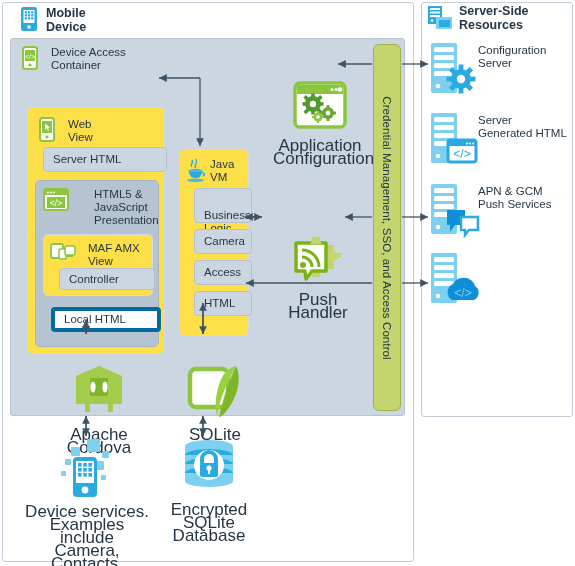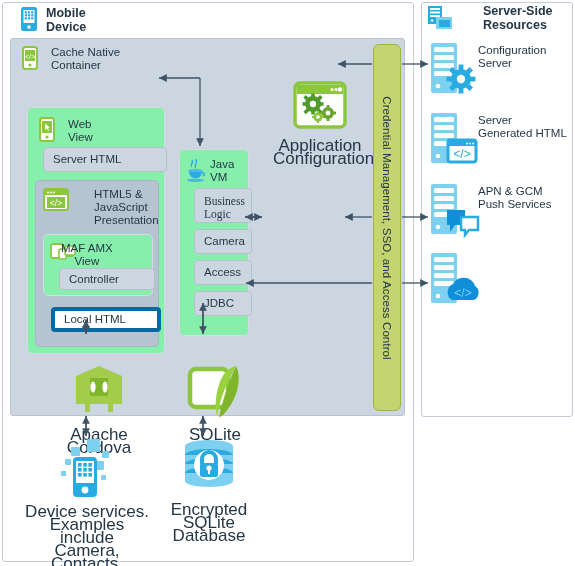--- a/index.html
+++ b/index.html
@@ -28,70 +28,70 @@
 
   .panel-title {
     position: absolute;
     font-size: 12.5px;
     font-weight: bold;
     line-height: 14px;
     color: #253746;
     white-space: pre-line;
   }
   #mobile-device-title { left: 46px; top: 6px; }
-  #server-side-title   { left: 459px; top: 4px; margin-left: 24px; }
+  #server-side-title   { left: 459px; top: 4px; }
 
   
   #device-native-container {
     position: absolute;
     left: 10px; top: 38px;
     width: 395px; height: 378px;
     background: #ccd6e0;
     border: 1px solid #b9c4d0;
     border-radius: 3px;
     box-sizing: border-box;
   }
   #device-native-title {
     position: absolute; left: 40px; top: 7px;
     font-size: 11.5px; line-height: 13px; white-space: pre-line;
   }
 
   
   .whitebox {
     position: absolute;
-    background: #86efac;
+    background: #fde047;
     border: 1px solid #d4dbe2;
     border-radius: 5px;
     box-sizing: border-box;
   }
   .chip {
     position: absolute;
     background: #ccd6e0;
     border: 1px solid #b4c0cc;
     border-radius: 4px;
     box-sizing: border-box;
     font-size: 11.5px;
     color: #253746;
     display: flex;
     align-items: center;
     padding-left: 9px;
     line-height: 13px;
     margin-left: 8px;
   }
-  .chip.two-line { display:block; padding-top:6px;font-family:Liberation Serif, serif; }
+  .chip.two-line { display:block; padding-top:20px; }
 
   
   #web-view-box   { left: 16px; top: 68px; width: 138px; height: 247px; }
   #web-view-label { position:absolute; left:40px; top:10px; font-size:11.5px; line-height:13px; white-space:pre-line;}
   #server-html-chip { left: 7px; top: 39px; width: 124px; height: 25px; }
 
   #html5-box { left: 7px; top: 72px; width: 124px; height: 167px; background:#b6c3d0; border:1px solid #a8b6c4; border-radius:5px; box-sizing:border-box; position:absolute;}
   #html5-label { position:absolute; left:58px; top:7px; font-size:11.5px; line-height:13px; white-space:pre-line; }
   #maf-amx-box { left: 7px; top: 53px; width: 110px; height: 62px; }
-  #maf-amx-label { position:absolute; left:17px; top:7px; font-size:11.5px; line-height:13px; white-space:pre-line;text-align:center;}
+  #maf-amx-label { position:absolute; left:44px; top:7px; font-size:11.5px; line-height:13px; white-space:pre-line;}
   #controller-chip { left: 7px; top: 33px; width: 96px; height: 22px; }
   #local-html-chip { left: 7px; top: 126px; width: 110px; height: 25px; background:#ffffff; border:4px solid #0369a1;}
 
   
   #java-vm-box { left: 168px; top: 110px; width: 70px; height: 187px; }
   #java-vm-label { position:absolute; left:30px; top:8px; font-size:11.5px; line-height:13px; white-space:pre-line;}
   #business-logic-chip { left: 6px; top: 38px; width: 58px; height: 35px; }
   #cache-chip { left: 6px; top: 79px; width: 58px; height: 25px; }
   #model-chip { left: 6px; top: 110px; width: 58px; height: 25px; }
   #jdbc-chip  { left: 6px; top: 141px; width: 58px; height: 25px; }
@@ -170,21 +170,21 @@
 Device</div>
 
   <div id="device-native-container">
 
     <svg style="position:absolute;left:8px;top:7px;width:22px;height:25px" viewBox="0 0 22 25">
       <rect x="4" y="1" width="14" height="22" rx="2.5" fill="#ffffff" stroke="#8cc63f" stroke-width="2"></rect>
       <rect x="6" y="4" width="10" height="11" fill="#8cc63f"></rect>
       <text x="11" y="12.5" font-size="7" fill="#ffffff" text-anchor="middle" font-family="Liberation Sans, sans-serif">&lt;/&gt;</text>
       <circle cx="11" cy="19" r="1.6" fill="#8cc63f"></circle>
     </svg>
-    <div id="device-native-title">Cache Native
+    <div id="device-native-title">Device Access
 Container</div>
 
     <div class="whitebox" id="web-view-box">
       <svg style="position:absolute;left:8px;top:9px;width:22px;height:26px" viewBox="0 0 22 26">
         <rect x="4" y="1" width="14" height="23" rx="2.5" fill="#ffffff" stroke="#8cc63f" stroke-width="2"></rect>
         <rect x="6" y="4" width="10" height="12" fill="#8cc63f"></rect>
         <path d="M9 6.5 L9 13 L10.7 11.3 L11.9 13.8 L13 13.2 L11.9 10.8 L14 10.6 Z" fill="#ffffff"></path>
         <circle cx="11" cy="20" r="1.6" fill="#8cc63f"></circle>
       </svg>
       <div id="web-view-label">Web
@@ -232,21 +232,21 @@
         <path d="M4 15 C5 20 7 21 10.5 21 C14 21 16 20 17 15 Z" fill="#29abe2"></path>
         <path d="M17 16 C20 15.5 20.5 18.5 17.6 19" stroke="#29abe2" stroke-width="1.3" fill="none"></path>
         <ellipse cx="10.5" cy="23.2" rx="8.5" ry="1.8" fill="#4fb9e8"></ellipse>
       </svg>
       <div id="java-vm-label">Java
 VM</div>
       <div class="chip two-line" id="business-logic-chip" style="white-space:pre-line;">Business
 Logic</div>
       <div class="chip" id="cache-chip">Camera</div>
       <div class="chip" id="model-chip">Access</div>
-      <div class="chip" id="jdbc-chip">JDBC</div>
+      <div class="chip" id="jdbc-chip">HTML</div>
     </div>
 
     <div class="node" id="application-configuration-node">
       <svg style="width:60px;height:52px" viewBox="0 0 60 52">
         <rect x="5" y="2" width="50" height="44" rx="5" fill="#ffffff" stroke="#8cc63f" stroke-width="3.5"></rect>
         <rect x="7" y="4" width="46" height="9" fill="#8cc63f"></rect>
         <g fill="#ffffff">
             <circle cx="42" cy="8.5" r="1.5"></circle>
             <circle cx="46" cy="8.5" r="1.5"></circle>
             <circle cx="50" cy="8.5" r="2.2"></circle>
@@ -279,20 +279,33 @@
           <rect x="26.9" y="30" width="2.2" height="3"></rect>
             <rect x="26.9" y="39" width="2.2" height="3"></rect>
             <rect x="22" y="34.9" width="3" height="2.2"></rect>
             <rect x="31" y="34.9" width="3" height="2.2"></rect>
         </g>
       </svg>
       <div class="cap">Application
 Configuration</div>
     </div>
 
+    <div class="node" id="push-handler-node">
+      <svg style="width:56px;height:52px" viewBox="0 0 56 52">
+        <path d="M22 2 L30 2 L30 10 L44 10 L44 18 L52 18 L44 26 L44 34 L30 34 L30 42 L22 42 Z" fill="#c4d46f"></path>
+        <path d="M6 8 L36 8 L36 36 L22 36 L16 44 L15 36 L6 36 Z" fill="#ffffff" stroke="#7ab317" stroke-width="3.5" stroke-linejoin="round"></path>
+        <circle cx="13" cy="30" r="3" fill="#7ab317"></circle>
+        <path d="M12 22 A10 10 0 0 1 22 32" stroke="#7ab317" stroke-width="3" fill="none"></path>
+        <path d="M12 15 A17 17 0 0 1 29 32" stroke="#7ab317" stroke-width="3" fill="none"></path>
+        <path d="M26 1 L32 9 L20 9 Z" fill="#c4d46f"></path>
+        <path d="M40 13 L52 21 L40 29 Z" fill="#c4d46f"></path>
+      </svg>
+      <div class="cap">Push
+Handler</div>
+    </div>
 
     <div class="node" id="apache-cordova-node">
       <svg style="width:62px;height:58px" viewBox="0 0 62 58">
         <path d="M31 2 L54 12 L54 40 L45 40 L45 48 L40 48 L40 40 L22 40 L22 48 L17 48 L17 40 L8 40 L8 12 Z" fill="#a3cc4a"></path>
         <path d="M22 14 L40 14 L40 32 L22 32 Z" fill="#7eb52a"></path>
         <ellipse cx="25" cy="23" rx="2.6" ry="5.5" fill="#ffffff"></ellipse>
         <ellipse cx="37" cy="23" rx="2.6" ry="5.5" fill="#ffffff"></ellipse>
       </svg>
       <div class="cap">Apache Cordova</div>
     </div>

